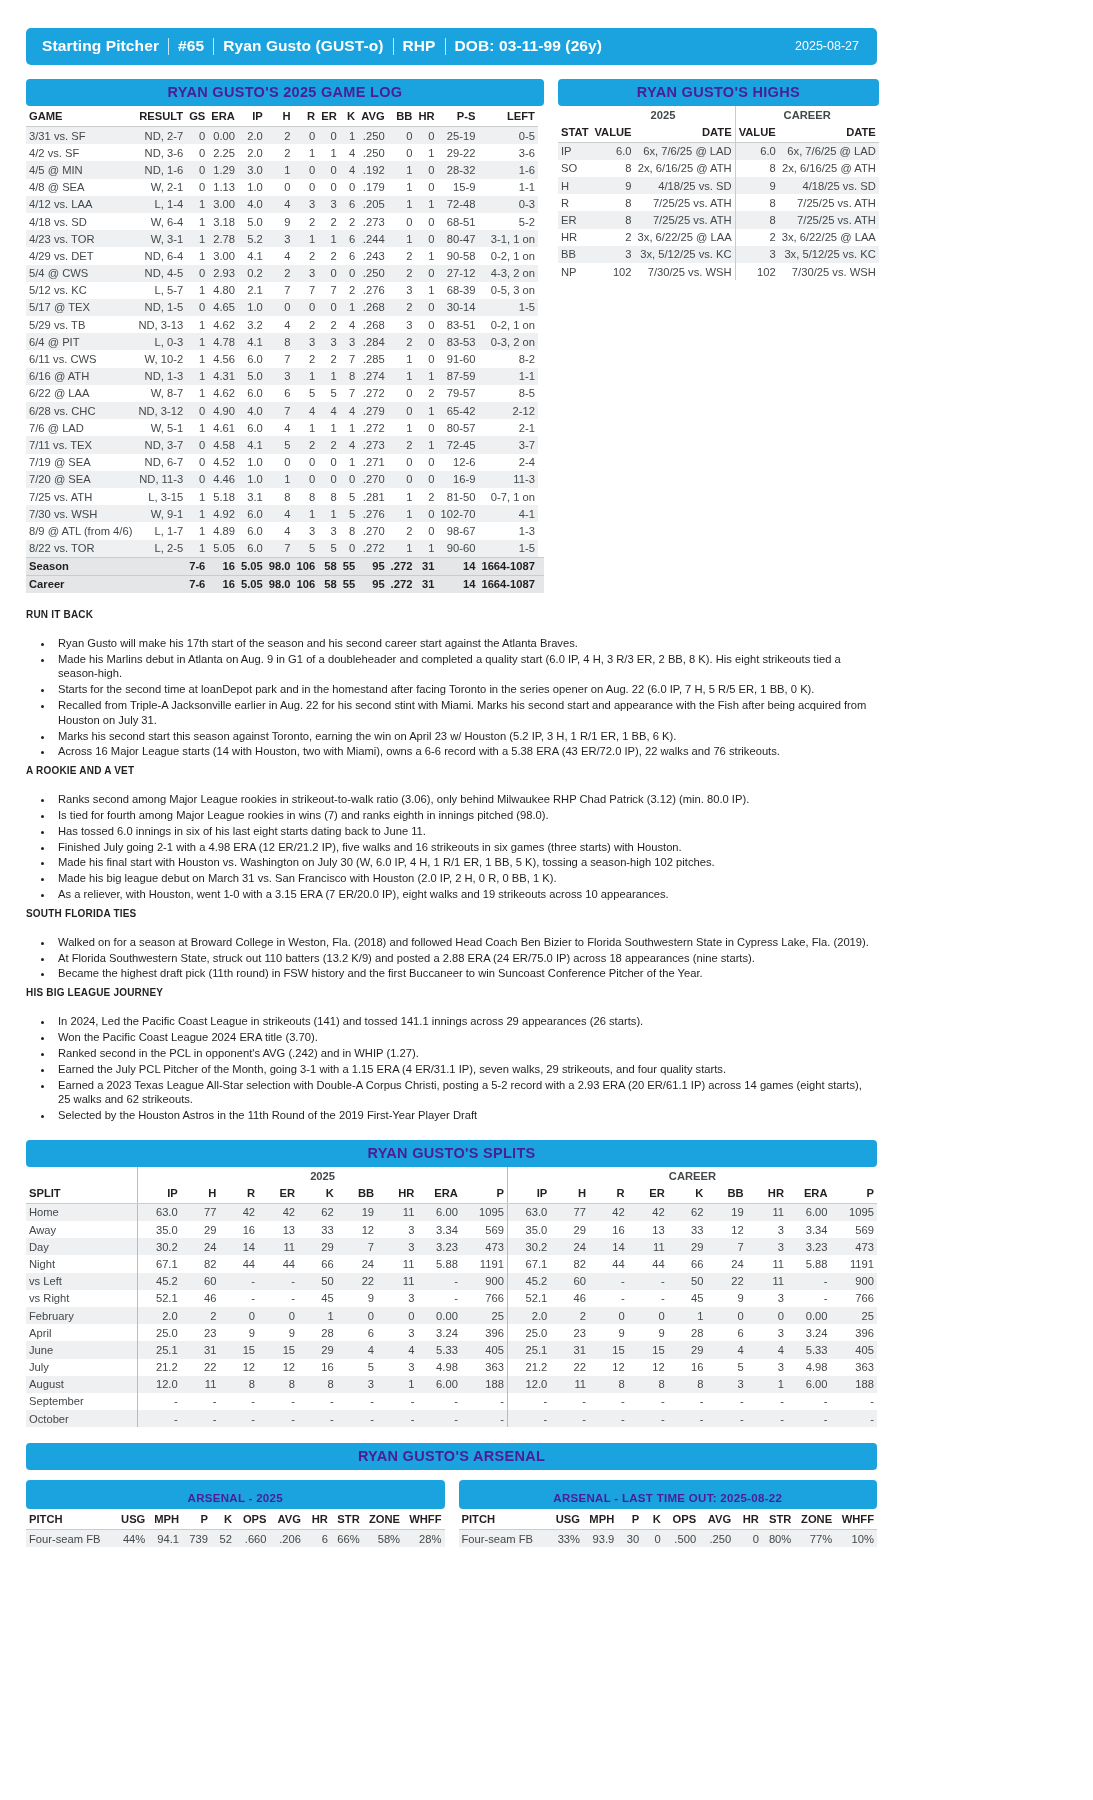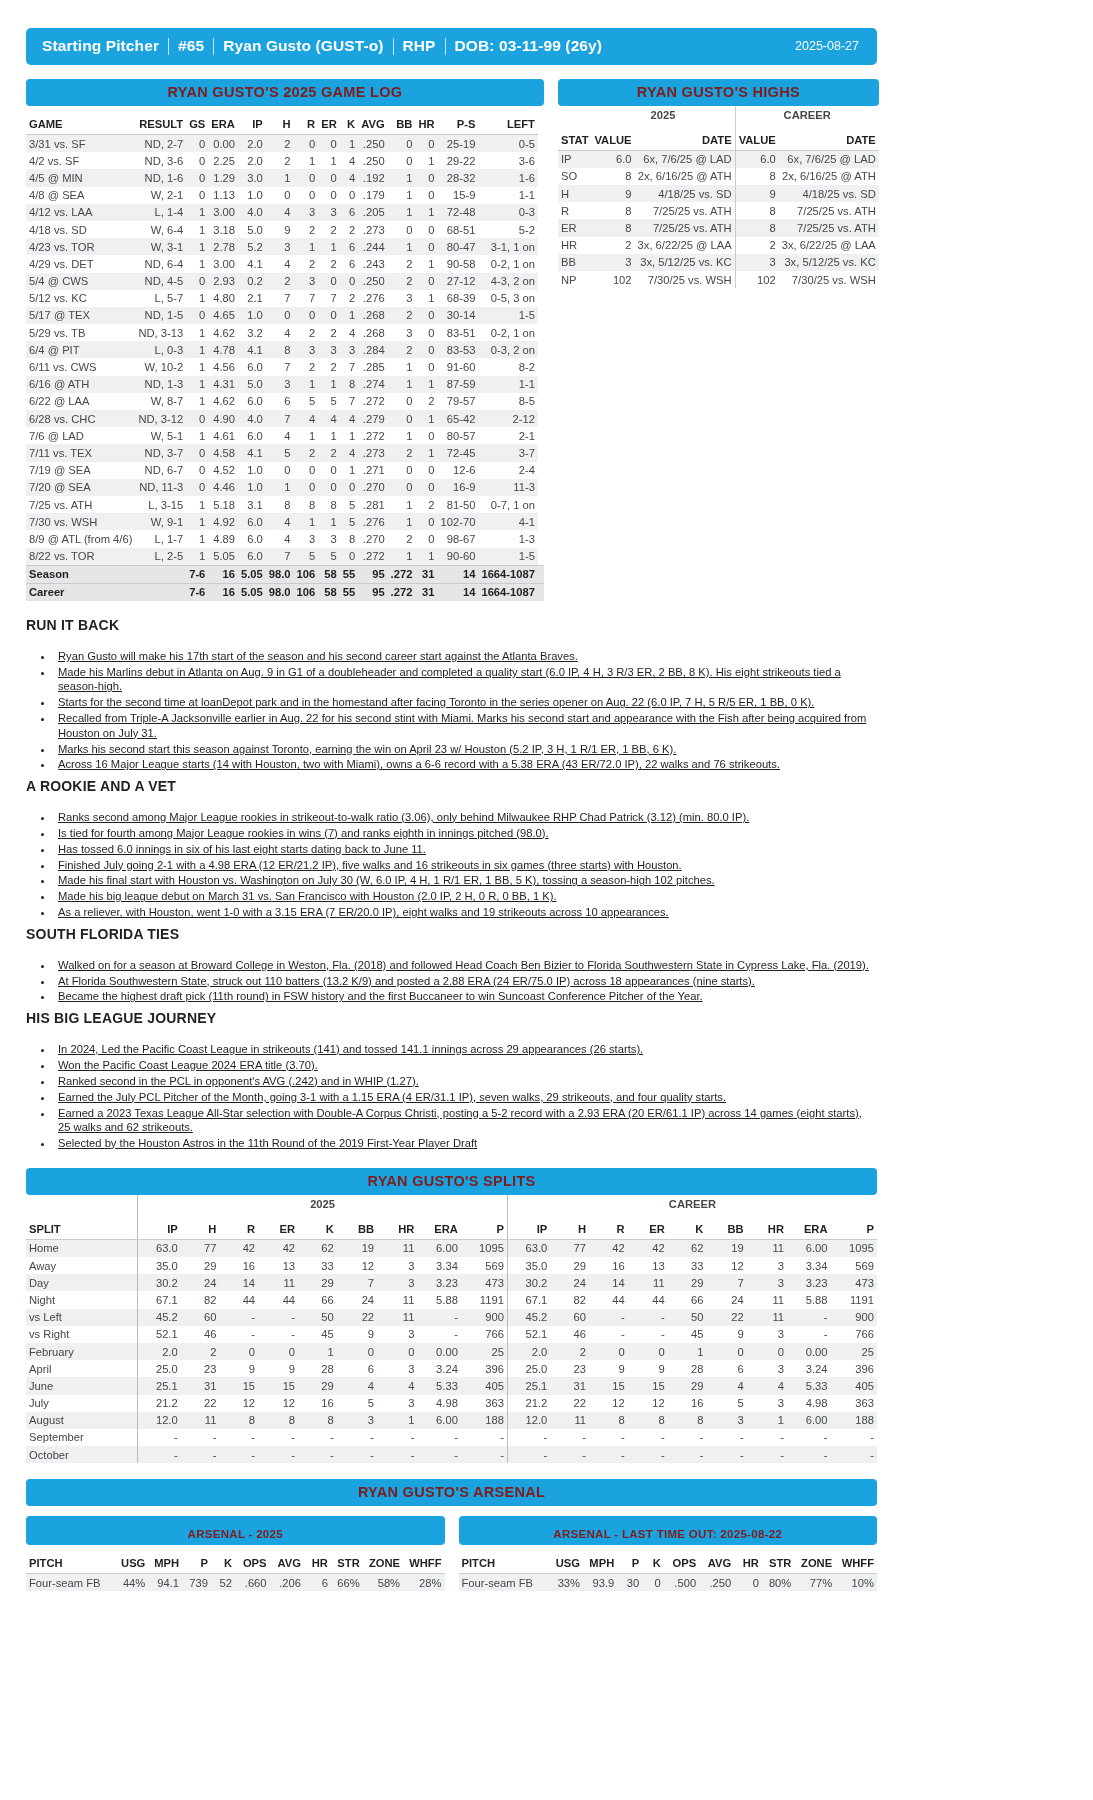--- a/index.html
+++ b/index.html
@@ -25,38 +25,38 @@
   }
   .hdr-left { display:flex; align-items:center; font-size: 15.5px; font-weight: bold; letter-spacing:0.1px; }
   .hdr-left > span { padding: 0 9px; }
   .hdr-left > span:first-child { padding-left: 2px; }
   .hdr-sep { width:1px; height:17px; background: rgba(255,255,255,.75); display:inline-block; }
   .hdr-date { font-size: 12.5px; font-weight: normal; padding-right: 4px; }
 
   
   .bluebar {
     background: #1ba3e0;
-    color: #7f1d1d;
+    color: #4c1d95;
     text-align: center;
     font-weight: bold;
     font-size: 14.5px;
     letter-spacing: 0.3px;
     padding: 5px 0 6px 0;
     border-radius: 4px;
   }
   .bluebar.small { font-size: 11.5px; padding: 12px 0 5px 0; }
 
   
   .top-row { display:flex; gap: 14px; margin-top: 14px; }
   .col-left { width: 640px; }
   .col-right { flex: 1; }
 
   table.stat { width:100%; border-collapse: collapse; font-size: 11.2px; }
   table.stat th {
-    font-weight: bold; text-align: right; padding: 12px 3px 4px 3px;
+    font-weight: bold; text-align: right; padding: 4px 3px 4px 3px;
     border-bottom: 1px solid #c9ccce; white-space: nowrap; font-size: 11.2px;
     color: #231f20;
   }
   table.stat td {
     text-align: right; padding: 2.6px 3px; white-space: nowrap;
     color: #44484b; font-size: 11.2px;
   }
   table.stat tbody tr:nth-child(odd) { background:#eef0f1; }
   table.stat tbody tr:nth-child(even) { background:#ffffff; }
   table.stat th.l, table.stat td.l { text-align:left; }
@@ -84,23 +84,23 @@
   .highs .grouphdr td { text-align:center; font-weight:bold; font-size:11.2px; padding-bottom:1px; background:#fff !important; }
   .highs td.div, .highs th.div { border-left: 1px solid #c9ccce; }
   .hi col.c-stat { width: 42px; }
   .hi col.c-v1   { width: 52px; }
   .hi col.c-d1   { width: 128px; }
   .hi col.c-v2   { width: 52px; }
   .hi col.c-d2   { width: 128px; }
 
   
   .notes { margin-top: 16px; }
-  .note-head { font-weight:bold; font-size: 14px; letter-spacing: .2px; margin: 6px 0 5px 0; }
+  .note-head { font-weight:bold; font-size: 10px; letter-spacing: .2px; margin: 6px 0 5px 0; }
   .note-head:first-child { margin-top: 4px; }
-  ul.bul { margin: 16px 0 0 28px; padding:0;text-decoration:underline; }
+  ul.bul { margin: 16px 0 0 28px; padding:0; }
   ul.bul li { font-size: 11.2px; line-height: 14.4px; margin-bottom: 1.5px; color:#231f20; padding-left:4px; }
 
   
   .splits-wrap { margin-top: 18px; }
   .sp col.c-split { width: 150px; }
   .sp col.num { width: 54px; }
   .sp col.p   { width: 58px; }
   .splits table.stat td, .splits table.stat th { font-size: 11.2px; }
   .splits td.sep, .splits th.sep { border-left: 1px solid #b9bcbe; }
   .splits .grouphdr td { text-align:center; font-weight:bold; background:#fff !important; padding-bottom:1px; }

